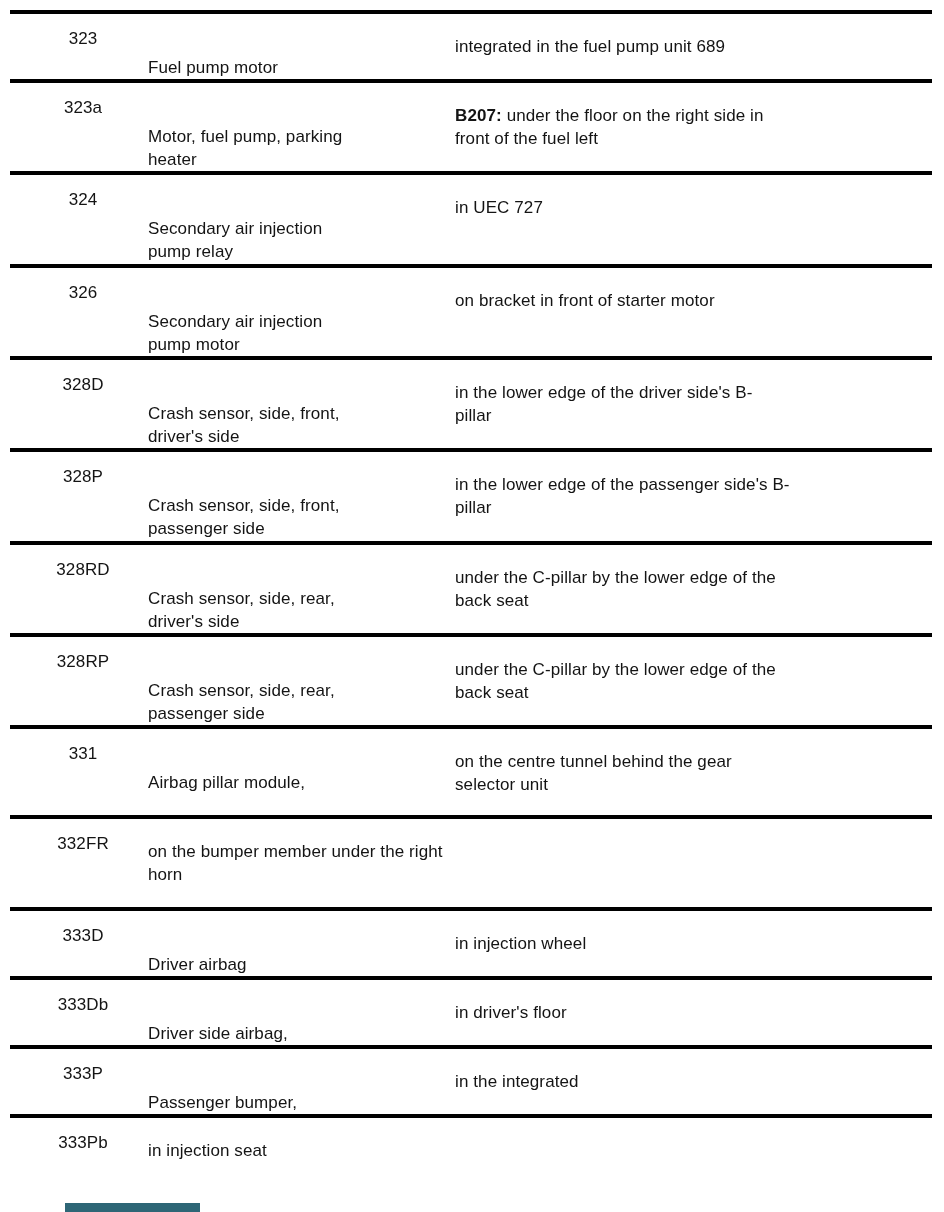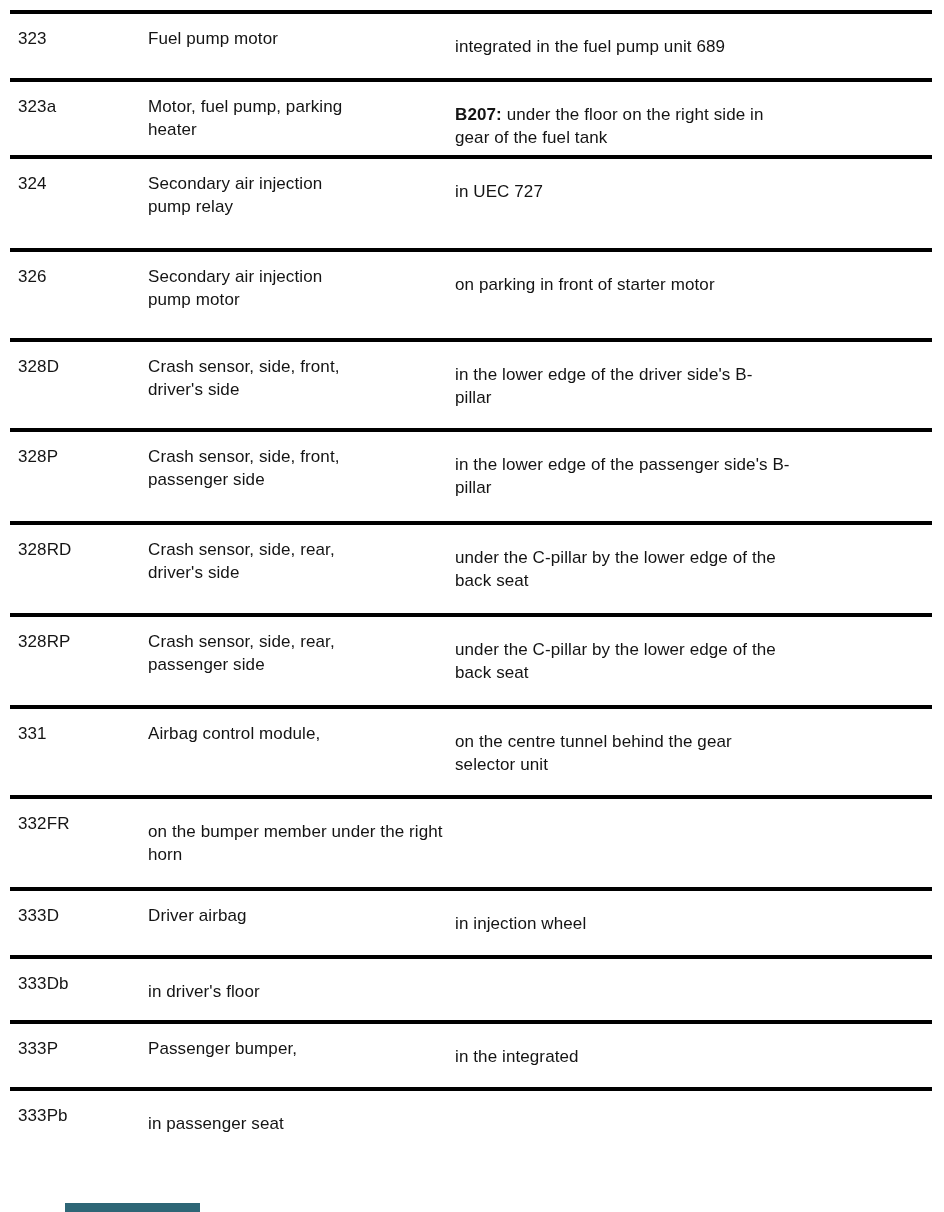--- a/index.html
+++ b/index.html
@@ -31,27 +31,29 @@
   .cell {
     font-size: 17px;
     line-height: 23px;
     letter-spacing: 0.1px;
   }
   .code {
     width: 138px;
     box-sizing: border-box;
     padding-left: 8px;
     flex: 0 0 auto;
+    text-align: center;
   }
   .name {
     width: 307px;
     box-sizing: border-box;
     padding-right: 10px;
     flex: 0 0 auto;
     white-space: pre-line;
+    margin-top: 29px;
   }
   .loc {
     flex: 1 1 auto;
     padding-right: 6px;
     margin-top: 8px;
   }
   .loc .loc-text {
     white-space: pre-line;
   }
   .loc b:empty {
@@ -74,35 +76,35 @@
     <div class="cell code">323</div>
     <div class="cell name">Fuel pump motor</div>
     <div class="cell loc"> <span class="loc-text">integrated in the fuel pump unit 689</span></div>
   </div>
 
   <div class="row" style="min-height:77px">
     <div class="cell code">323a</div>
     <div class="cell name">Motor, fuel pump, parking
 heater</div>
     <div class="cell loc"><b>B207:</b> <span class="loc-text">under the floor on the right side in
-gear of the fuel tank</span></div>
+front of the fuel left</span></div>
   </div>
 
   <div class="row" style="min-height:93px">
     <div class="cell code">324</div>
     <div class="cell name">Secondary air injection
 pump relay</div>
     <div class="cell loc"> <span class="loc-text">in UEC 727</span></div>
   </div>
 
   <div class="row" style="min-height:90px">
     <div class="cell code">326</div>
     <div class="cell name">Secondary air injection
 pump motor</div>
-    <div class="cell loc"> <span class="loc-text">on parking in front of starter motor</span></div>
+    <div class="cell loc"> <span class="loc-text">on bracket in front of starter motor</span></div>
   </div>
 
   <div class="row" style="min-height:90px">
     <div class="cell code">328D</div>
     <div class="cell name">Crash sensor, side, front,
 driver's side</div>
     <div class="cell loc"> <span class="loc-text">in the lower edge of the driver side's B-
 pillar</span></div>
   </div>
 
@@ -125,49 +127,50 @@
   <div class="row" style="min-height:92px">
     <div class="cell code">328RP</div>
     <div class="cell name">Crash sensor, side, rear,
 passenger side</div>
     <div class="cell loc"> <span class="loc-text">under the C-pillar by the lower edge of the
 back seat</span></div>
   </div>
 
   <div class="row" style="min-height:90px">
     <div class="cell code">331</div>
-    <div class="cell name">Airbag control module,</div>
+    <div class="cell name">Airbag pillar module,</div>
     <div class="cell loc"> <span class="loc-text">on the centre tunnel behind the gear
 selector unit</span></div>
   </div>
 
 
   <div class="row" style="min-height:92px">
     <div class="cell code">332FR</div>
     <div class="cell loc"> <span class="loc-text">on the bumper member under the right
 horn</span></div>
   </div>
 
   <div class="row" style="min-height:68px">
     <div class="cell code">333D</div>
     <div class="cell name">Driver airbag</div>
     <div class="cell loc"> <span class="loc-text">in injection wheel</span></div>
   </div>
 
   <div class="row" style="min-height:65px">
     <div class="cell code">333Db</div>
+    <div class="cell name">Driver side airbag,</div>
     <div class="cell loc"> <span class="loc-text">in driver's floor</span></div>
   </div>
 
   <div class="row" style="min-height:67px">
     <div class="cell code">333P</div>
     <div class="cell name">Passenger bumper,</div>
     <div class="cell loc"> <span class="loc-text">in the integrated</span></div>
   </div>
 
   <div class="row" style="min-height:52px">
     <div class="cell code">333Pb</div>
-    <div class="cell loc"> <span class="loc-text">in passenger seat</span></div>
+    <div class="cell loc"> <span class="loc-text">in injection seat</span></div>
   </div>
 
 </div>
 
 <div class="footer-bar" style="background: rgb(46, 102, 118);"></div>
 
 </body></html>

